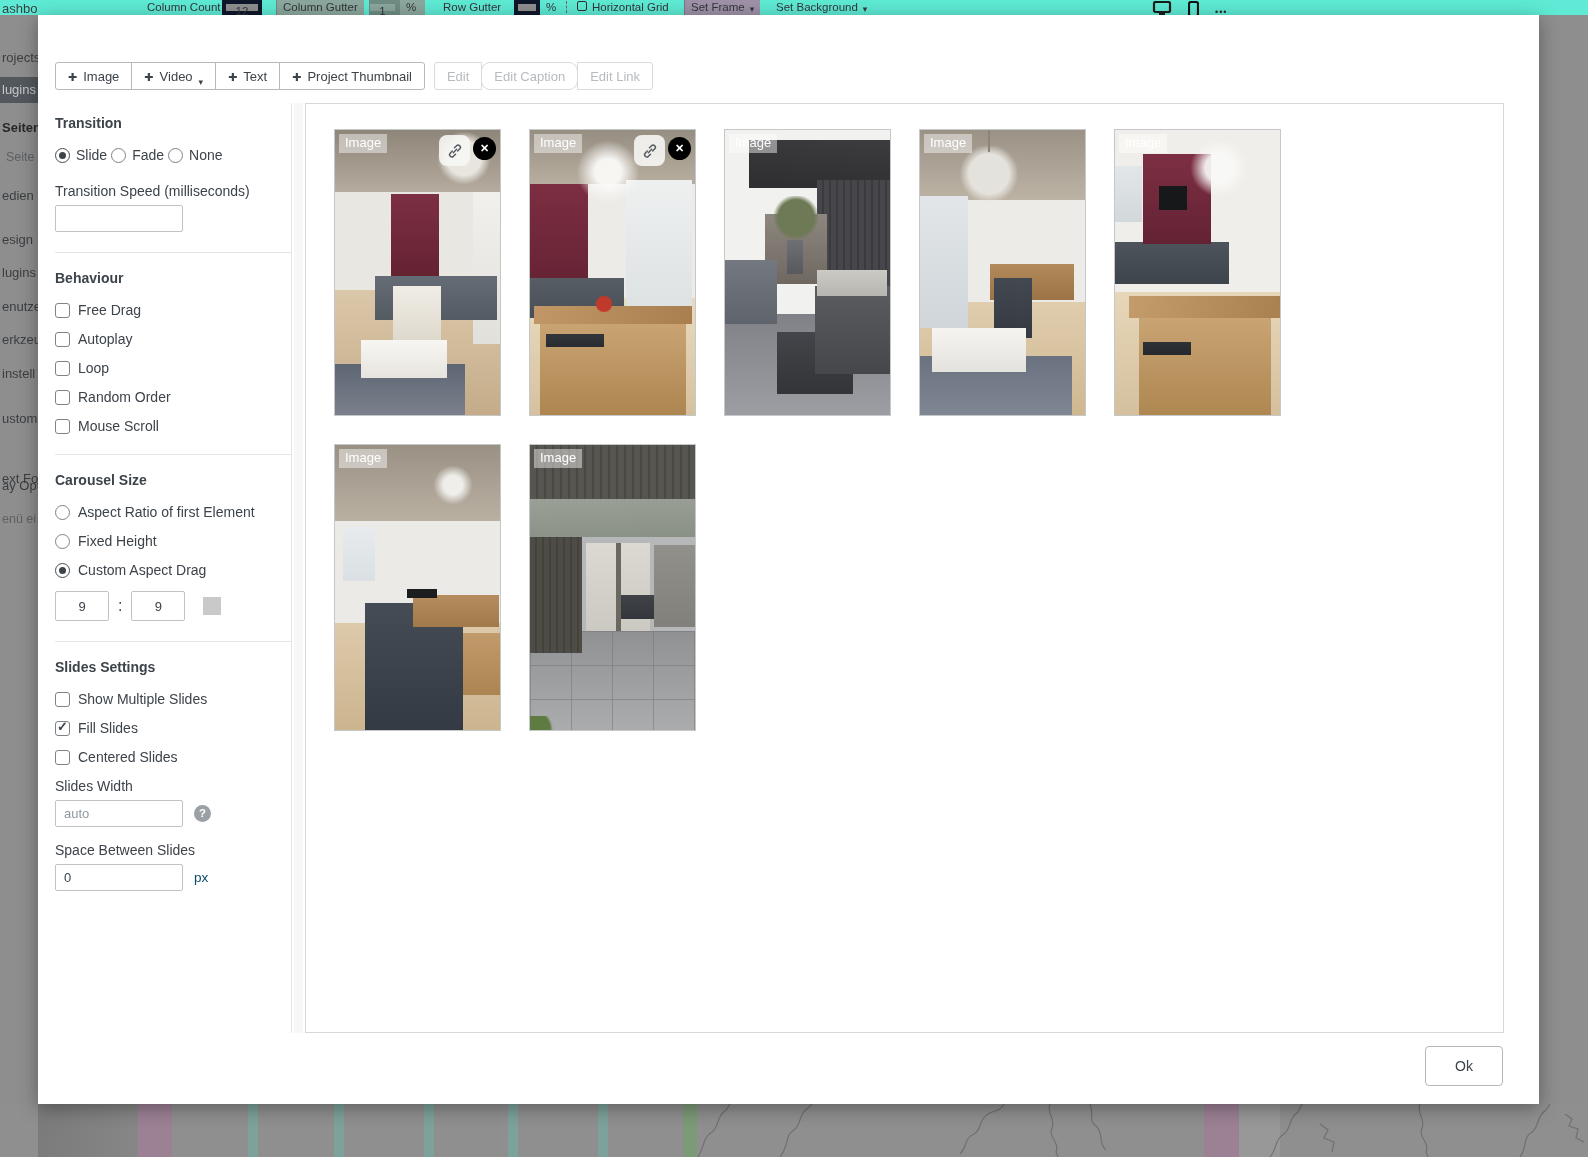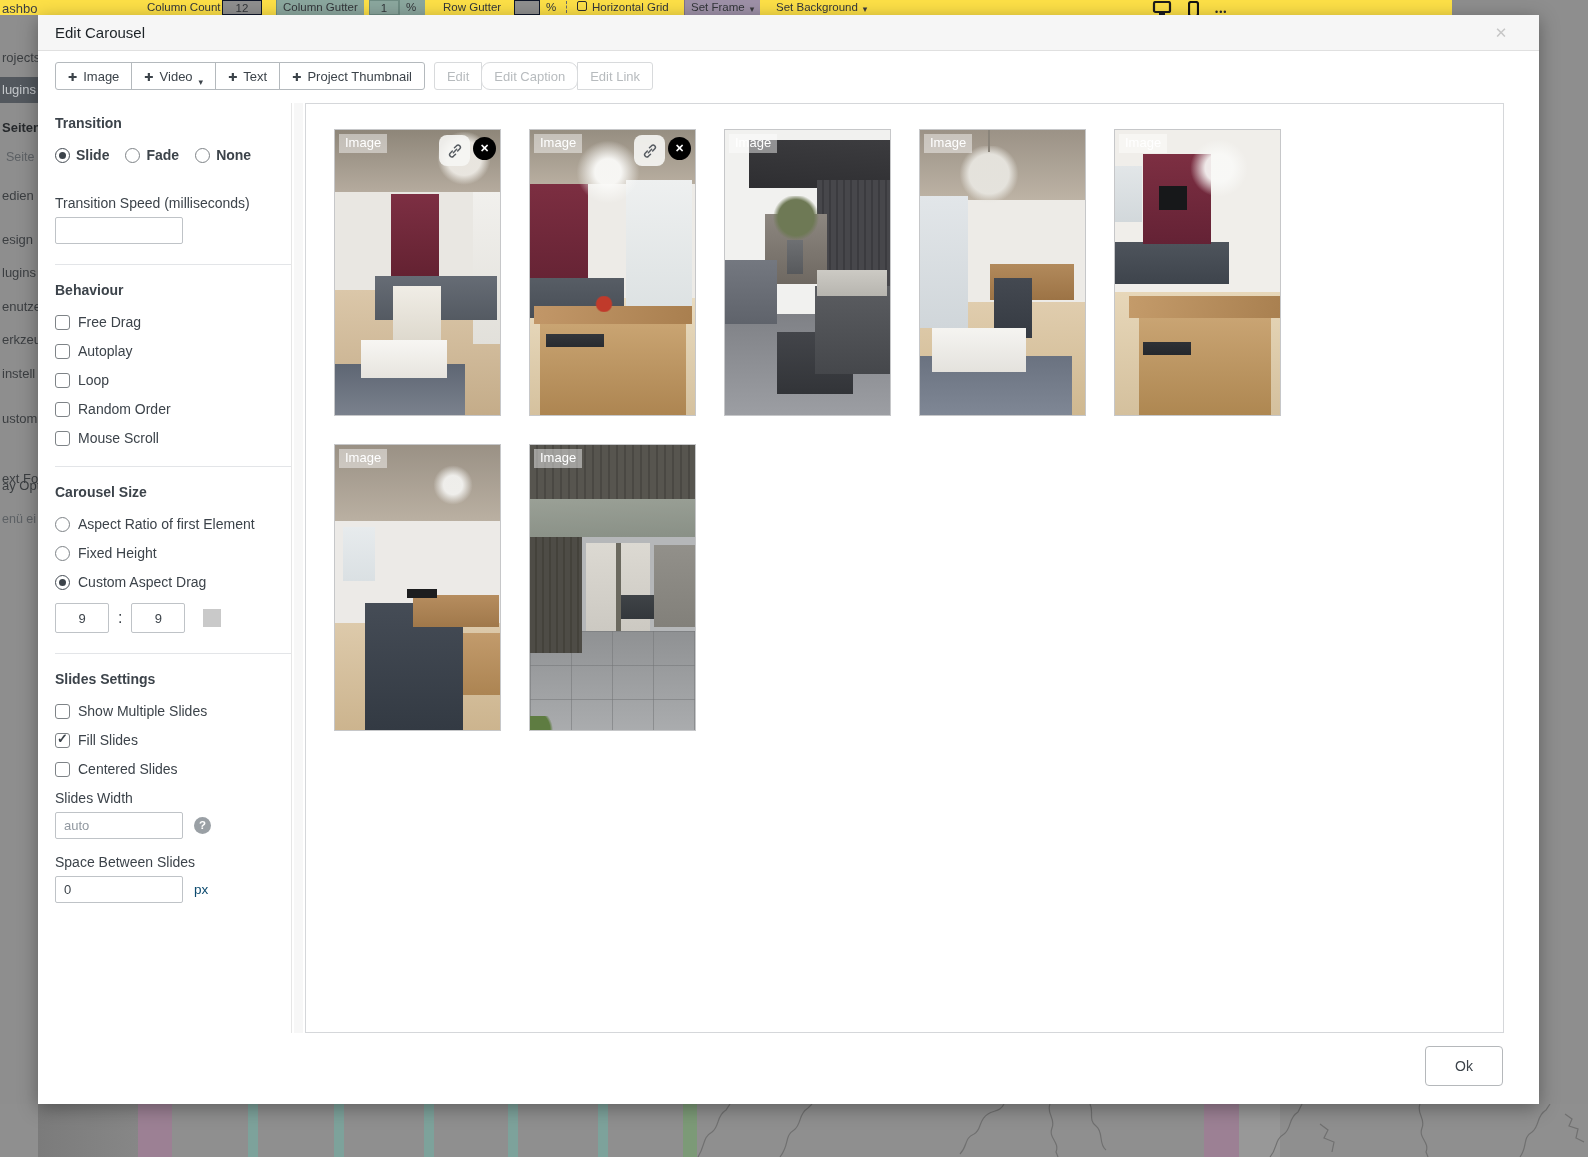--- a/index.html
+++ b/index.html
@@ -2,25 +2,25 @@
 <html><head>
 <meta charset="utf-8">
 <style>
   * { box-sizing: border-box; margin: 0; padding: 0; }
   html,body { width:1588px; height:1157px; overflow:hidden;
     font-family:"Liberation Sans", sans-serif; background:#8e8e8e; position:relative; }
 
   
   .backdrop { position:absolute; inset:0; background:#8e8e8e; }
 
-  .topbar { position:absolute; left:0; top:0; width:1452px; height:15px; background:#fde047; overflow:hidden; }
+  .topbar { position:absolute; left:0; top:0; width:1588px; height:15px; background:#5eead4; overflow:hidden; }
   .tb { position:absolute; top:0; height:15px; font-size:11.5px; line-height:14px; color:#33363a;
         display:flex; align-items:flex-start; padding:0 6px; white-space:nowrap; border-left:1px solid #7f1d1d;}
   .tb.nb { border-left:none; }
-  .tb.box { background:#8f8f8f; border:1px solid #0f172a; justify-content:center; }
+  .tb.box { background:#8f8f8f; border:4px solid #0f172a; justify-content:center; }
   .tb.teal { background:#8ba79e; border-color:#6f8d84; }
   .tb.purple { background:#9e91a8; border-color:#80748a; }
   .tb .caret-dn::before { content:"▾"; font-size:9px; color:#3a3a3e; margin-left:5px; position:relative; top:1px; }
   .tb-sep { position:absolute; top:1px; height:12px; border-left:1px dashed #6b6b6b; }
   .tb-check { width:10px; height:10px; border:1.5px solid #2f2f2f; border-radius:2px; margin:1px 5px 0 0; background:transparent; }
   .tb-icons { position:absolute; top:1px; display:flex; gap:16px; align-items:flex-start; }
   .tb-icons svg { display:block; }
   .dots::before { content:"•••"; font-size:9px; letter-spacing:1px; color:#2d2d2d; }
 
   .sidebar { position:absolute; left:0; top:0; width:38px; height:1157px; overflow:hidden; }
@@ -53,21 +53,21 @@
   .plus::before { content:"✚"; font-size:11px; margin-right:6px; color:#3c434a; }
   .caret-sm::before { content:"▾"; font-size:9px; margin-left:6px; position:relative; top:4px; color:#3c434a; }
   .btn.disabled { color:#b7bbbe; border-color:#d8dadc; cursor:default;border-radius:9px; }
 
   
   .panel { position:absolute; left:17px; top:100px; width:236px; }
   .panel-edge { position:absolute; left:253px; top:88px; width:1px; height:930px; background:#e6e6e6; }
   .panel-track { position:absolute; left:256px; top:88px; width:9px; height:930px; background:#f7f7f7; }
   .sec-h { font-size:14px; font-weight:700; color:#3c434a; margin-bottom:16px; }
   .row { display:flex; align-items:center; gap:8px; margin-bottom:13px; font-size:14px; color:#3c434a; }
-  .inline-opts { display:flex; gap:16px; margin-bottom:32px;font-weight:bold; }
+  .inline-opts { display:flex; gap:4px; margin-bottom:20px; }
   .inline-opts .opt { display:flex; align-items:center; gap:6px; font-size:14px; color:#3c434a; }
   .radio { width:15px; height:15px; min-width:15px; border:1px solid #7e8387; border-radius:50%; background:#fff; position:relative; }
   .radio.selected { border-color:#454c54; }
   .radio.selected::after { content:""; position:absolute; inset:3px; border-radius:50%; background:#3c434a; }
   .checkbox { width:15px; height:15px; min-width:15px; border:1px solid #7e8387; border-radius:3px; background:#fff; position:relative; }
   .checkbox.checked::after { content:"✓"; position:absolute; top:-3px; left:1px; font-size:13px; font-weight:bold; color:#3c434a; }
   .field-label { font-size:14px; color:#3c434a; margin-bottom:6px; }
   .tin { height:27px; border:1px solid #bfc3c7; border-radius:2px; font-size:13px; color:#3c434a;
          padding:0 8px; font-family:"Liberation Sans",sans-serif; background:#fff; }
   .tin::placeholder { color:#9198a0; }
@@ -260,24 +260,20 @@
         <path d="M610,53 C618,44 614,36 624,30 C632,24 628,14 638,8 L642,0 M660,20 l8,6 -4,8 10,4 -2,10"></path>
         <path d="M760,0 C756,10 766,14 762,24 C758,34 770,38 766,48 L768,53"></path>
         <path d="M860,53 C868,42 862,34 872,28 C880,22 876,12 886,6 L890,0 M905,10 l7,5 -3,7 9,3 -2,9 8,4"></path>
       </g>
     </svg>
   </div>
 </div>
 
 <div class="modal">
 
-  <div class="modal-header">
-    <span class="modal-title">Edit Carousel</span>
-    <span class="modal-close"></span>
-  </div>
 
   <div class="toolbar">
     <div class="btngroup">
       <button class="btn">
           <span class="plus"></span>
           <span>Image</span>
         </button>
       <button class="btn">
           <span class="plus"></span>
           <span>Video</span>

